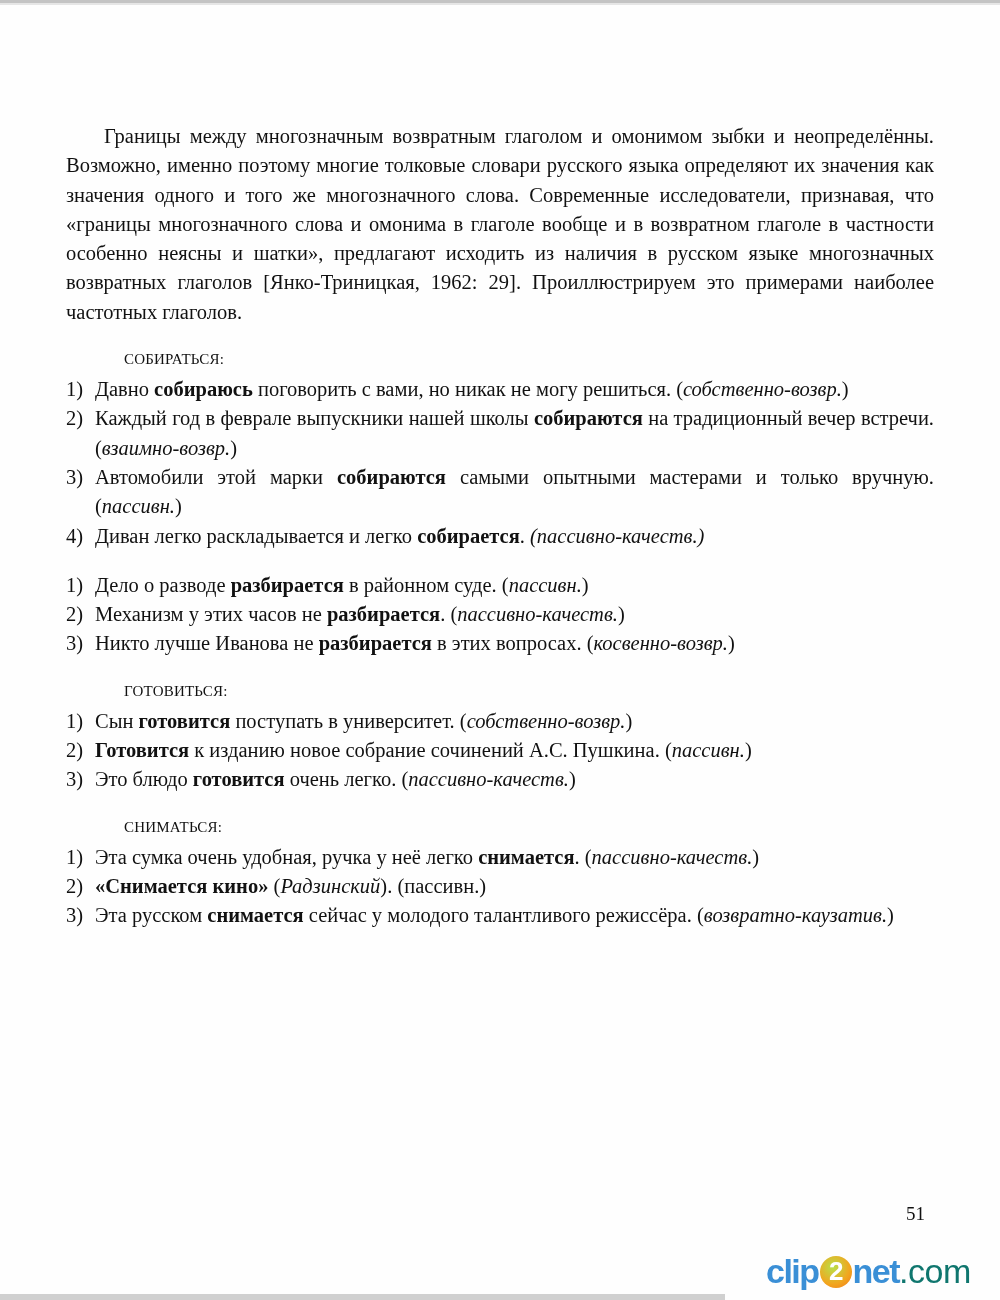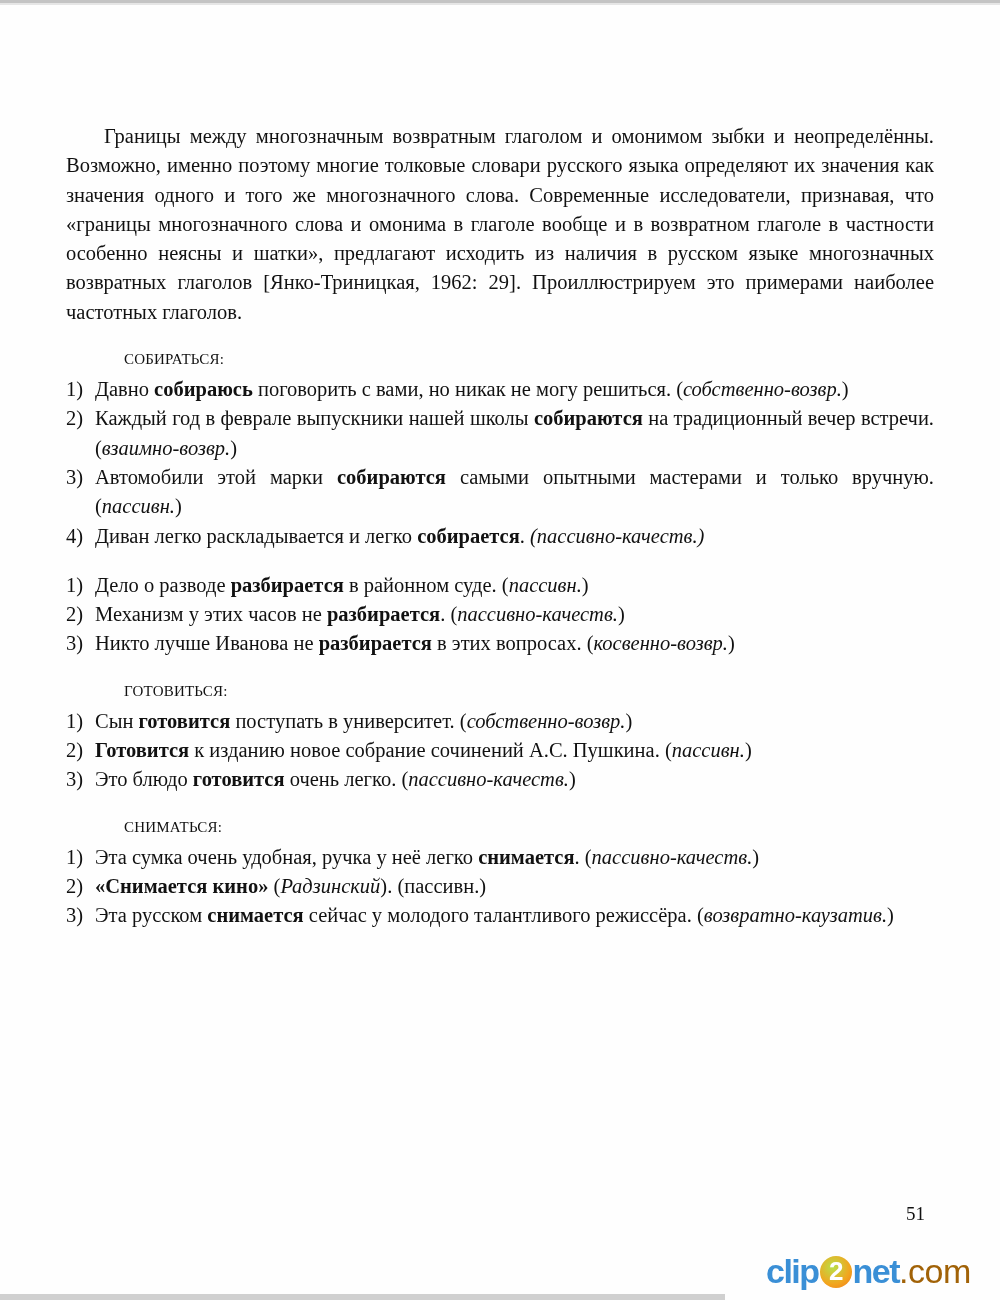--- a/index.html
+++ b/index.html
@@ -35,21 +35,21 @@
     font-family: Liberation Sans, sans-serif;
     font-size: 34px; font-weight: bold; letter-spacing: -1.5px; color: #3a8fd6;
     display: flex; align-items: center;
   }
   .watermark .two {
     display: inline-flex; align-items: center; justify-content: center;
     width: 32px; height: 32px; border-radius: 50%;
     background: radial-gradient(circle at 40% 35%, #b8e04a, #f2a51e 60%, #f0781a);
     color: #fff; font-size: 26px; margin: 0 1px;
   }
-  .watermark .dom { color: #a16207; font-weight: normal; letter-spacing: -0.5px; }
+  .watermark .dom { color: #0f766e; font-weight: normal; letter-spacing: -0.5px; }
 </style>
 </head>
 <body>
 
 <div class="top-border"></div>
 <div class="top-border2"></div>
 
 <div class="page">
 
   <div class="intro">

